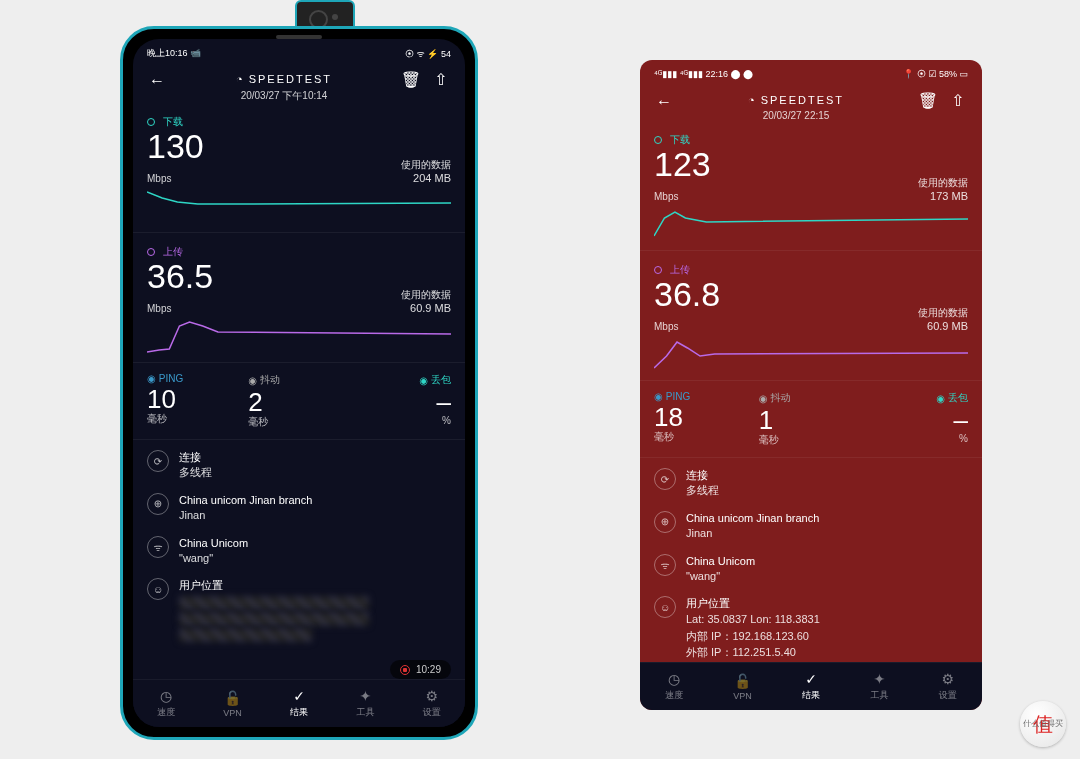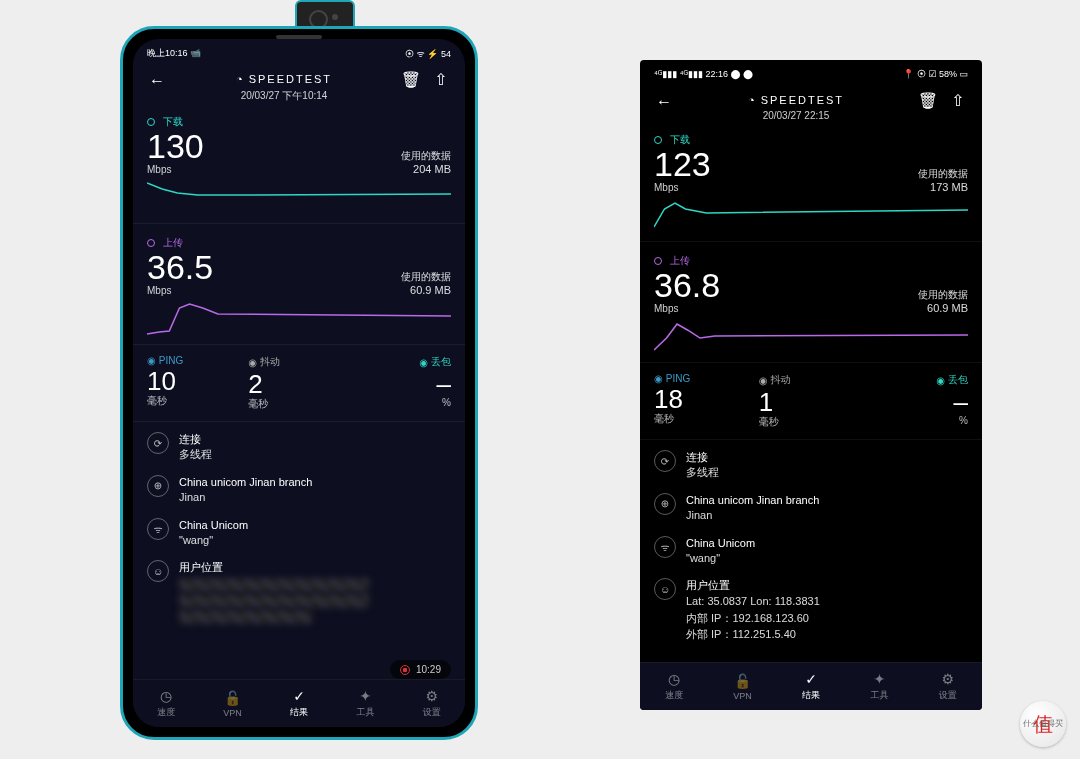--- a/index.html
+++ b/index.html
@@ -5,41 +5,41 @@
   *{box-sizing:border-box;margin:0;padding:0;font-family:-apple-system,'Helvetica Neue',Arial,sans-serif}
   body{background:#eeeeee;width:1080px;height:759px;position:relative;overflow:hidden}
   .phone-wrap{position:absolute}
   .left-phone{left:120px;top:0;width:358px;height:740px}
   .left-phone .bezel{position:absolute;left:0;top:26px;width:358px;height:714px;border:3px solid #1ea6b8;border-radius:34px;background:#000;overflow:hidden}
   .popup-cam{position:absolute;left:175px;top:0;width:60px;height:34px;background:#222;border:2px solid #1ea6b8;border-radius:6px 6px 0 0}
   .popup-cam::before{content:"";position:absolute;left:12px;top:8px;width:15px;height:15px;border:2px solid #444;border-radius:50%}
   .popup-cam::after{content:"";position:absolute;left:35px;top:12px;width:6px;height:6px;background:#444;border-radius:50%}
   .screen{position:absolute;inset:10px;border-radius:26px;overflow:hidden;background:#0d0f20}
   .right-phone{left:640px;top:60px;width:342px;height:650px}
-  .right-phone .screen{position:relative;inset:auto;width:100%;height:100%;border-radius:4px;background:#000000;overflow:hidden}
+  .right-phone .screen{position:relative;inset:auto;width:100%;height:100%;border-radius:12px;background:#7f1d1d;overflow:hidden}
 
   .statusbar{height:20px;display:flex;justify-content:space-between;align-items:center;padding:0 14px;font-size:9px;color:#fff;margin-top:4px}
   .statusbar .r{display:flex;gap:4px;align-items:center}
   .speaker{position:absolute;left:50%;top:6px;transform:translateX(-50%);width:46px;height:4px;background:#111;border-radius:2px}
   .left-phone .speaker{background:#333}
 
   .header{display:flex;align-items:flex-start;justify-content:space-between;padding:6px 14px 4px}
   .header .title{flex:1;text-align:center;color:#fff}
   .header .app{font-size:11px;letter-spacing:2px;display:inline-flex;align-items:center;gap:4px}
   .header .ts{font-size:10px;opacity:.8;margin-top:2px}
   .icbtn{color:#fff;width:20px;height:20px;display:flex;align-items:center;justify-content:center}
 
   .section{padding:8px 14px 4px;color:#fff}
   .dl .lbl{color:#2ed6c5}
   .ul .lbl{color:#b96ae8}
   .lbl{font-size:10px;display:flex;align-items:center;gap:8px}
   .lbl .dot{width:8px;height:8px;border:1.5px solid currentColor;border-radius:50%;display:inline-block}
   .speedrow{display:flex;align-items:flex-end;justify-content:space-between}
   .big{font-size:34px;font-weight:200;line-height:1}
-  .unit{font-size:10px;opacity:.8;margin-top:1px}
+  .unit{font-size:10px;opacity:.8;margin-top:10px}
   .meta{text-align:right;font-size:10px;opacity:.85}
   .meta .v{font-size:11px}
 
   .graph{height:38px;margin-top:2px}
   .graph svg{width:100%;height:100%;display:block}
 
   .sep{height:1px;background:rgba(255,255,255,.06);margin:4px 0}
 
   .pingrow{display:flex;padding:6px 14px;color:#fff}
   .pingcol{flex:1}

